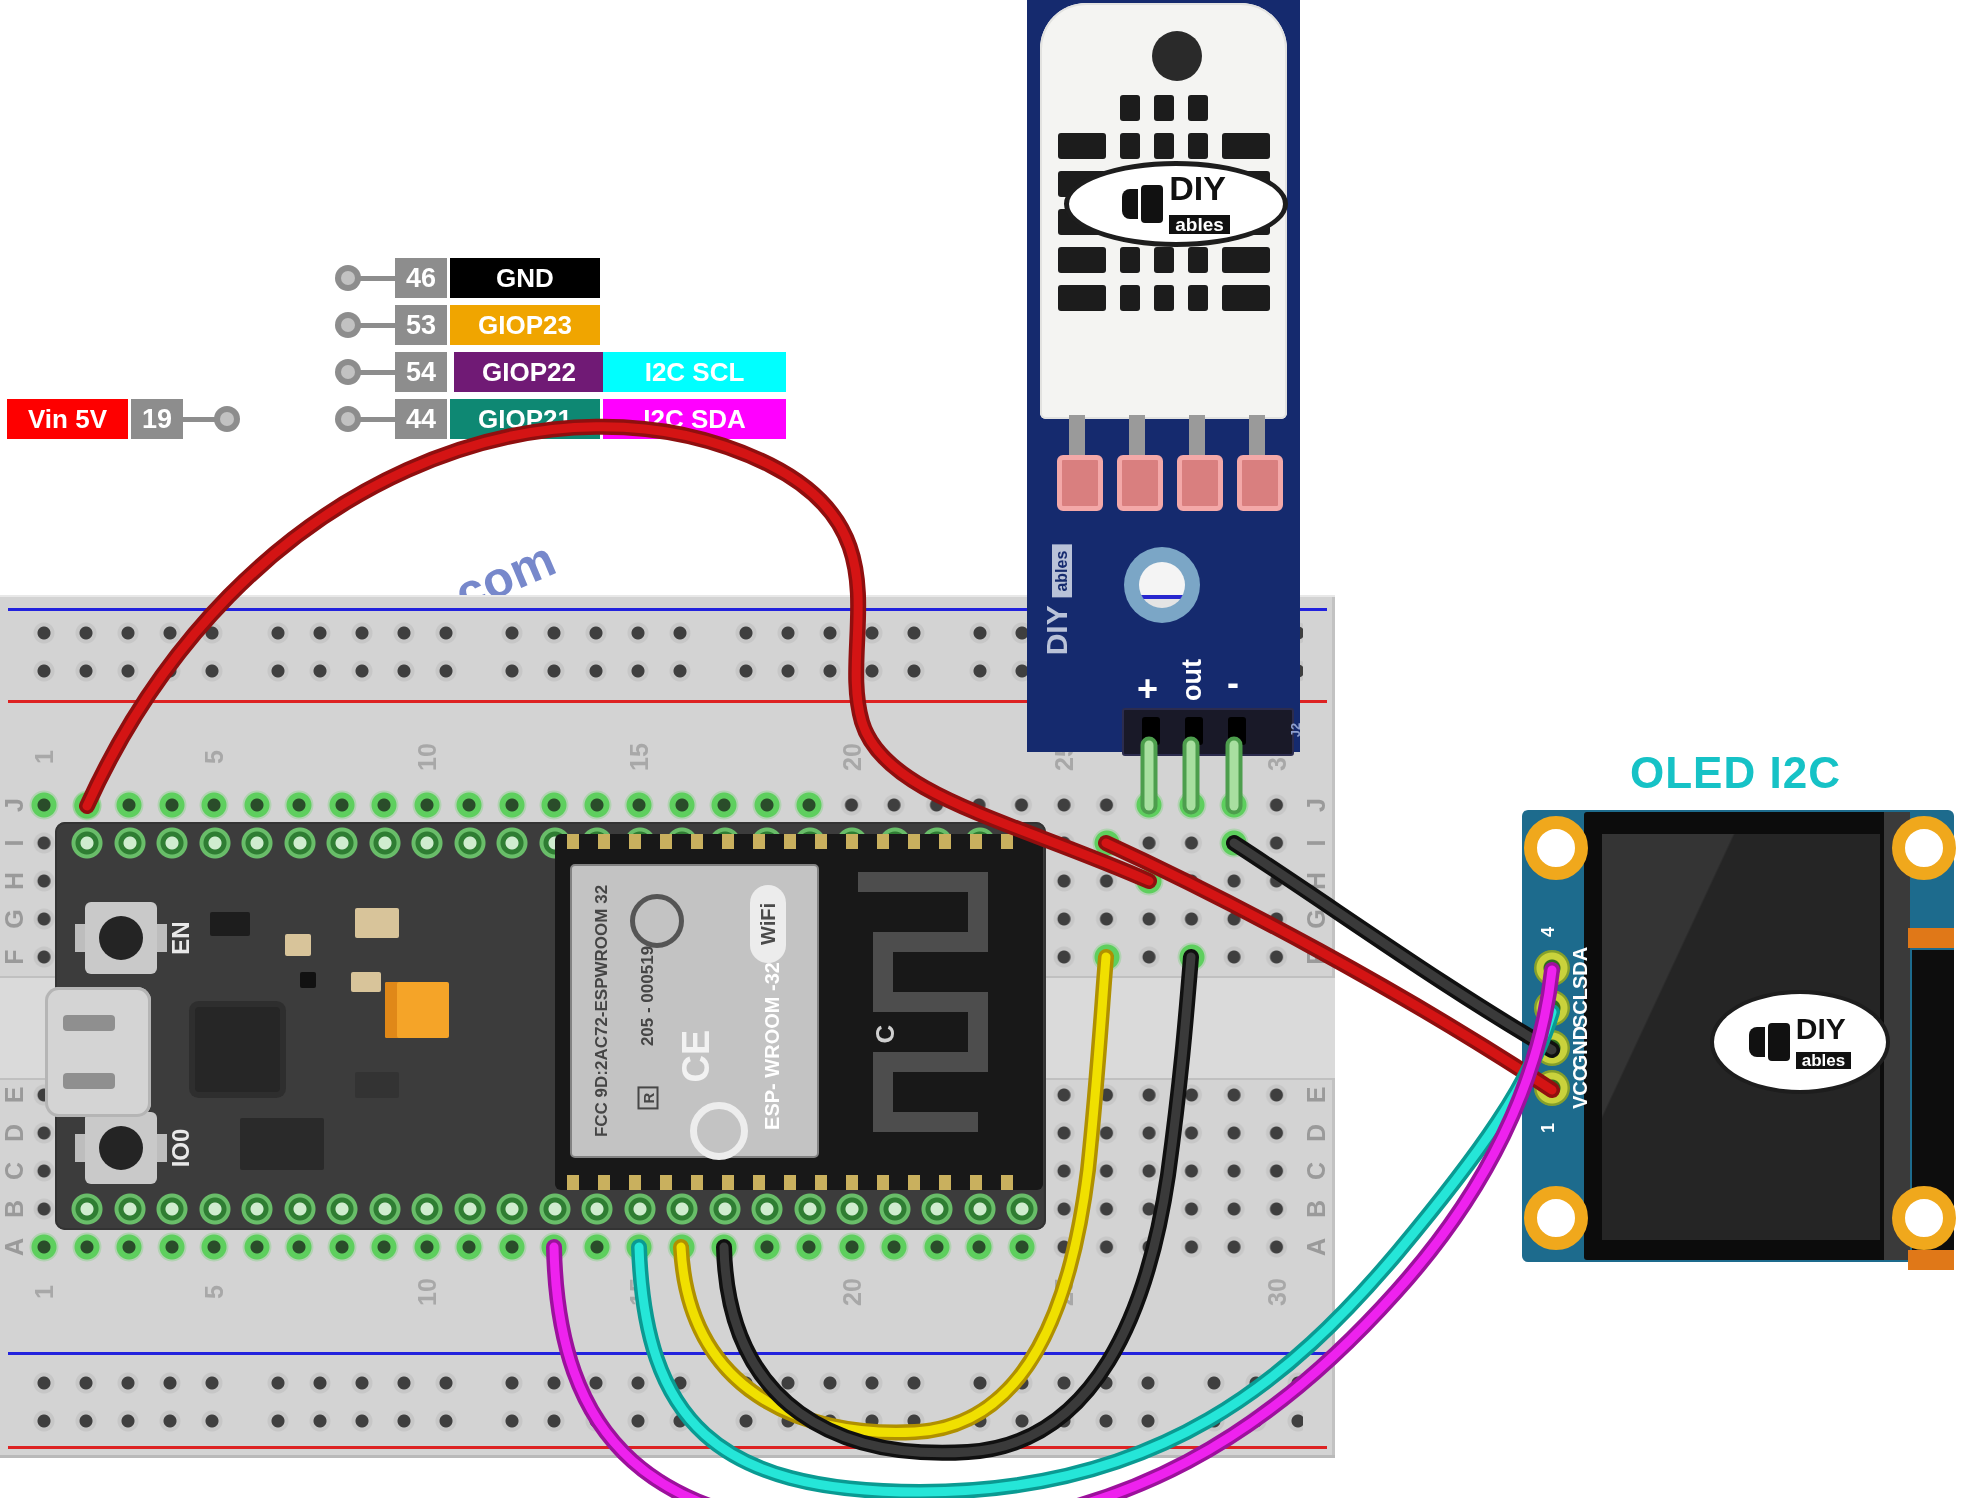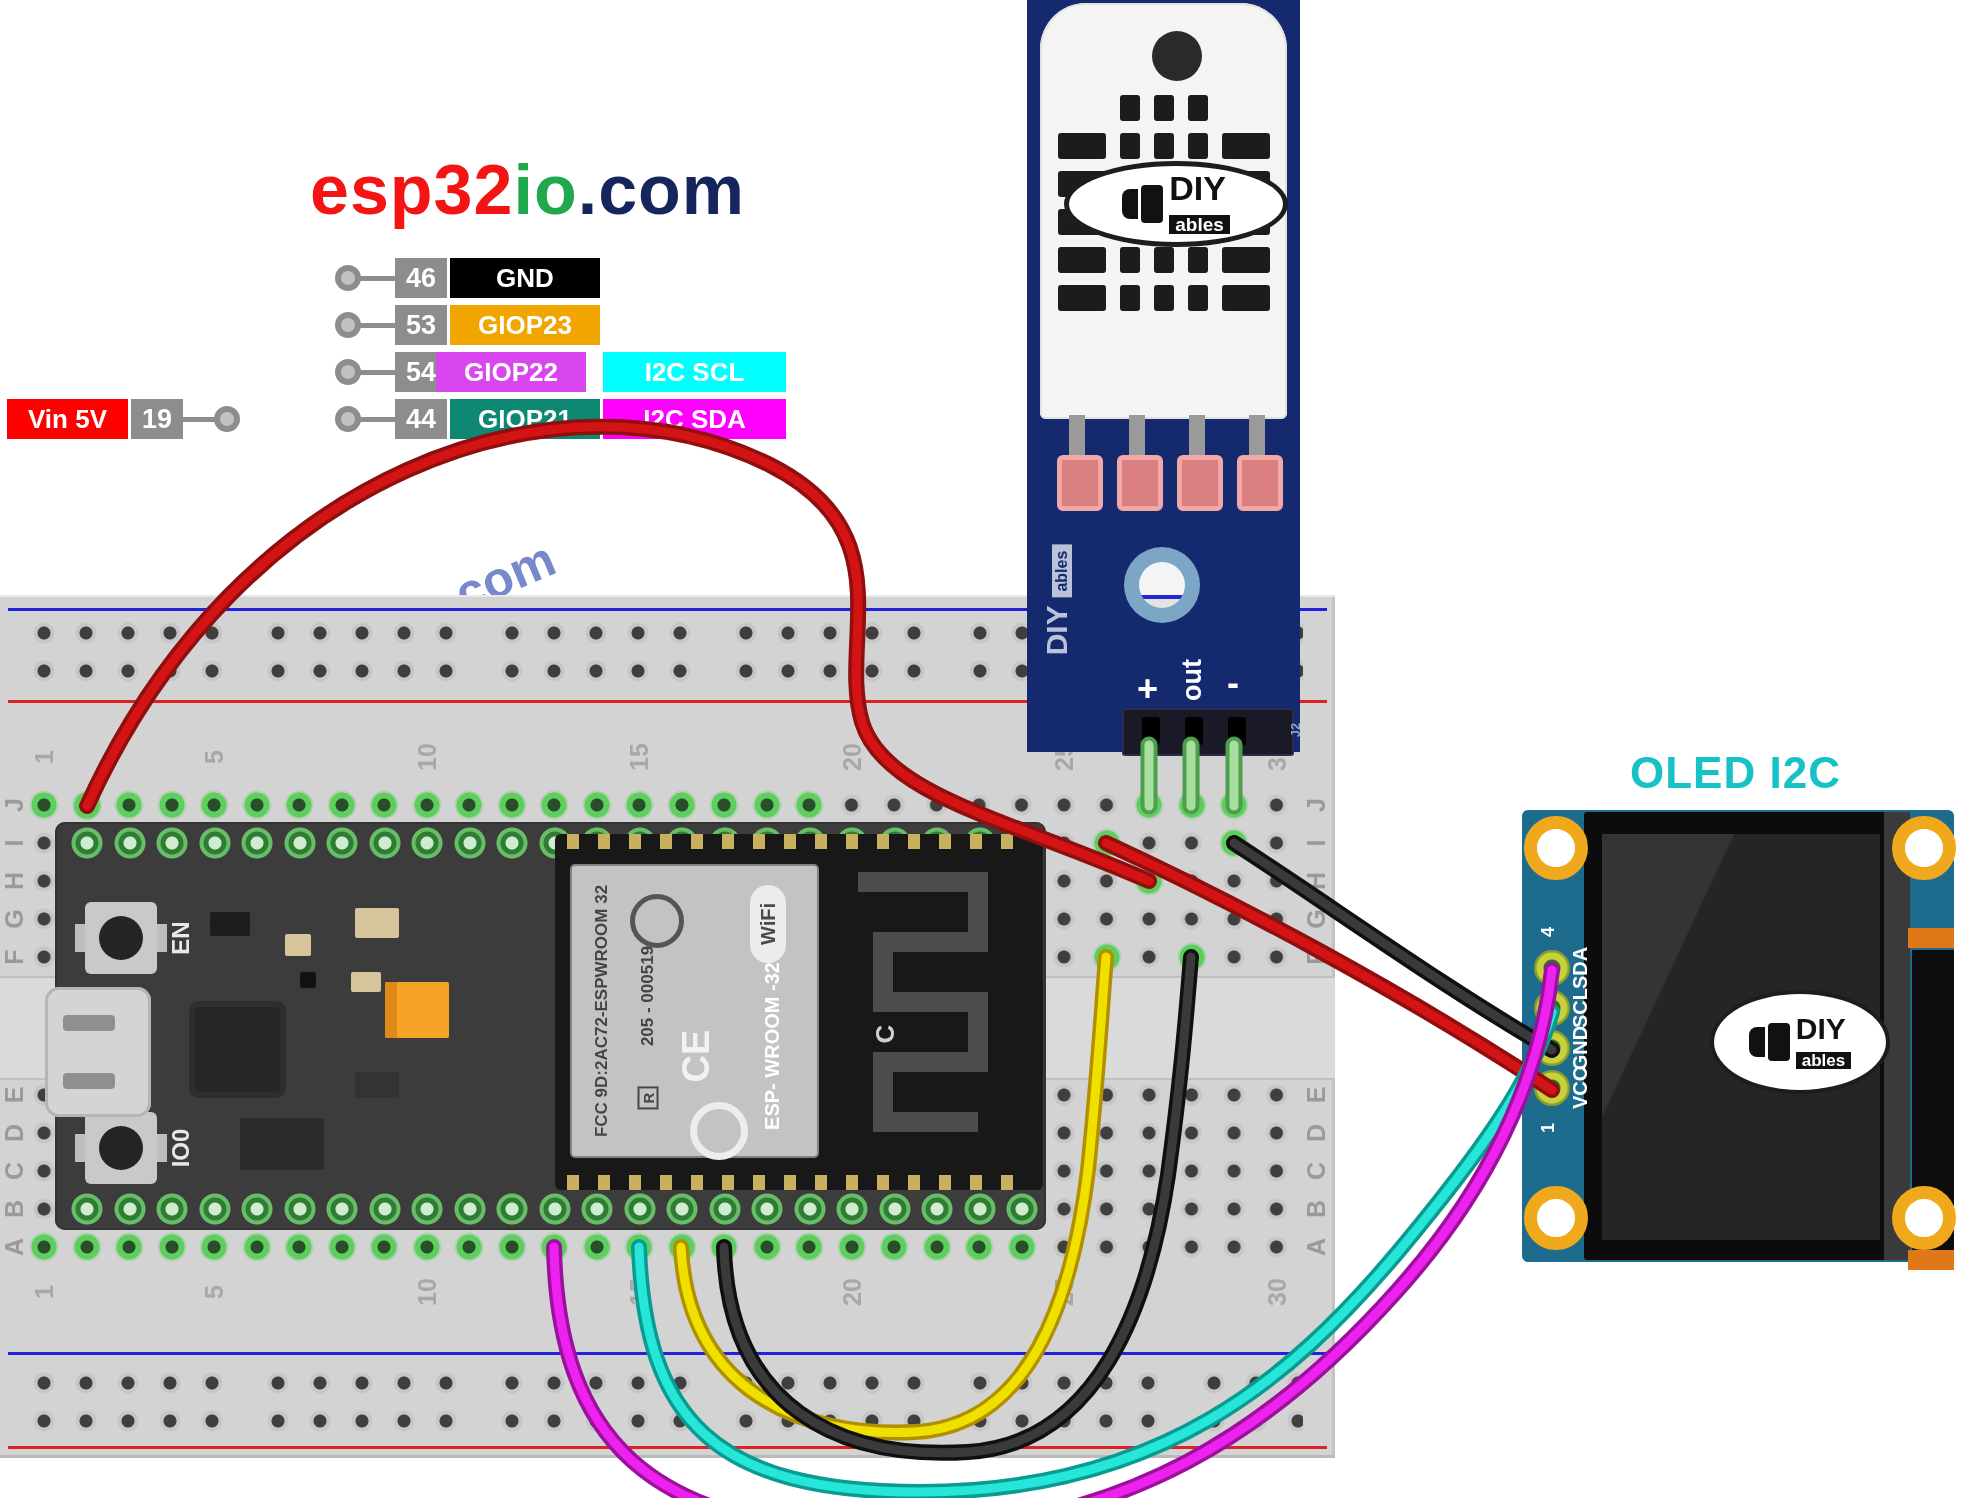--- a/index.html
+++ b/index.html
@@ -113,41 +113,38 @@
   
   .wm{position:absolute;font-weight:bold;white-space:nowrap;opacity:.82}
   .wm .r{color:#d8404a}.wm .b{color:#5a6fc0}
   svg.wires{position:absolute;left:0;top:0;z-index:60;pointer-events:none}
 </style>
 </head>
 <body>
 
 <div class="canvas">
 
-  <div class="site-title">
-    <span class="t-red">esp32</span><span class="t-green">io</span><span class="t-navy">.com</span>
-  </div>
 
   <div class="leg-row" style="left:0;top:258px">
     <span class="leg-dot" style="left:335px"></span>
     <span class="leg-line" style="left:358px;width:40px"></span>
     <span class="leg-num" style="left:395px">46</span>
     <span class="leg-name" style="left:450px;background:#000">GND</span>
   </div>
   <div class="leg-row" style="left:0;top:305px">
     <span class="leg-dot" style="left:335px"></span>
     <span class="leg-line" style="left:358px;width:40px"></span>
     <span class="leg-num" style="left:395px">53</span>
     <span class="leg-name" style="left:450px;background:#f0a500">GIOP23</span>
   </div>
   <div class="leg-row" style="left:0;top:352px">
     <span class="leg-dot" style="left:335px"></span>
     <span class="leg-line" style="left:358px;width:40px"></span>
     <span class="leg-num" style="left:395px">54</span>
-    <span class="leg-name" style="left:436px;background:#d946ef">GIOP22</span>
+    <span class="leg-name" style="left:454px;background:#701a75">GIOP22</span>
     <span class="leg-i2c" style="background:#00ffff">I2C SCL</span>
   </div>
   <div class="leg-row" style="left:0;top:399px">
     <span class="leg-name" style="left:7px;width:121px;background:#fe0000">Vin 5V</span>
     <span class="leg-num" style="left:131px">19</span>
     <span class="leg-line" style="left:183px;width:34px"></span>
     <span class="leg-dot" style="left:214px"></span>
     <span class="leg-dot" style="left:335px"></span>
     <span class="leg-line" style="left:358px;width:40px"></span>
     <span class="leg-num" style="left:395px">44</span>

